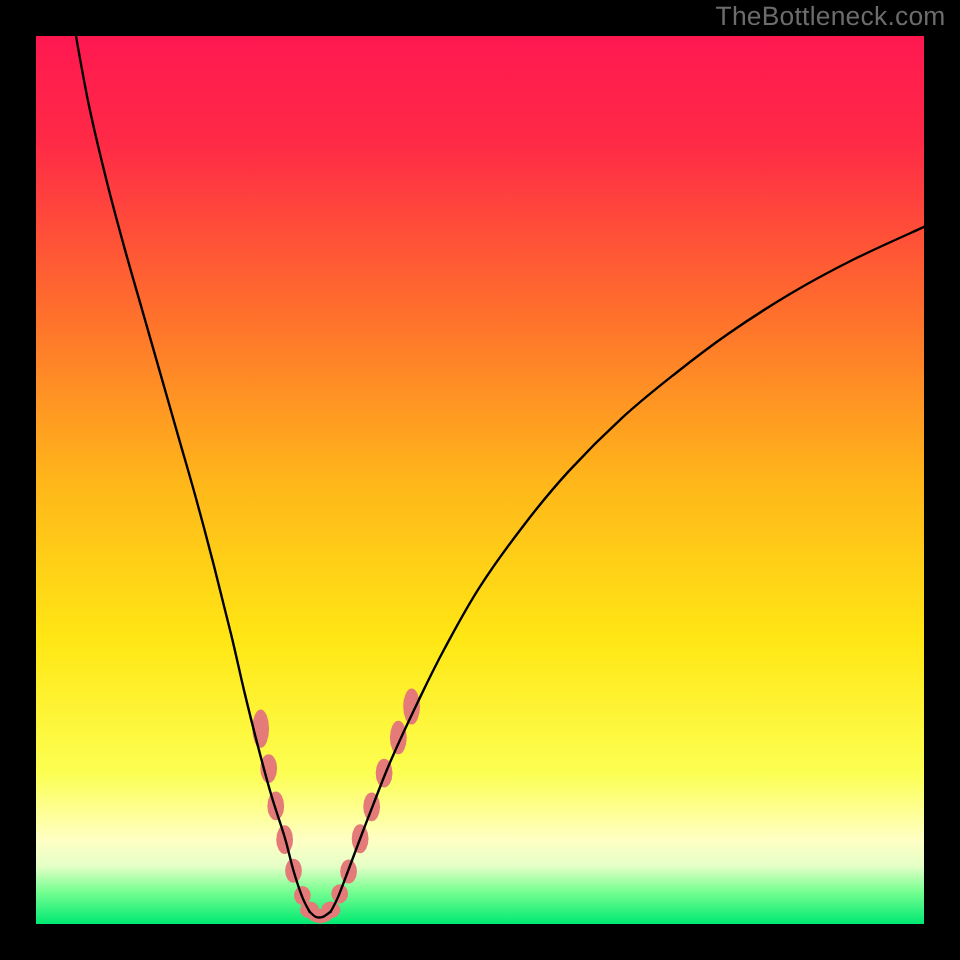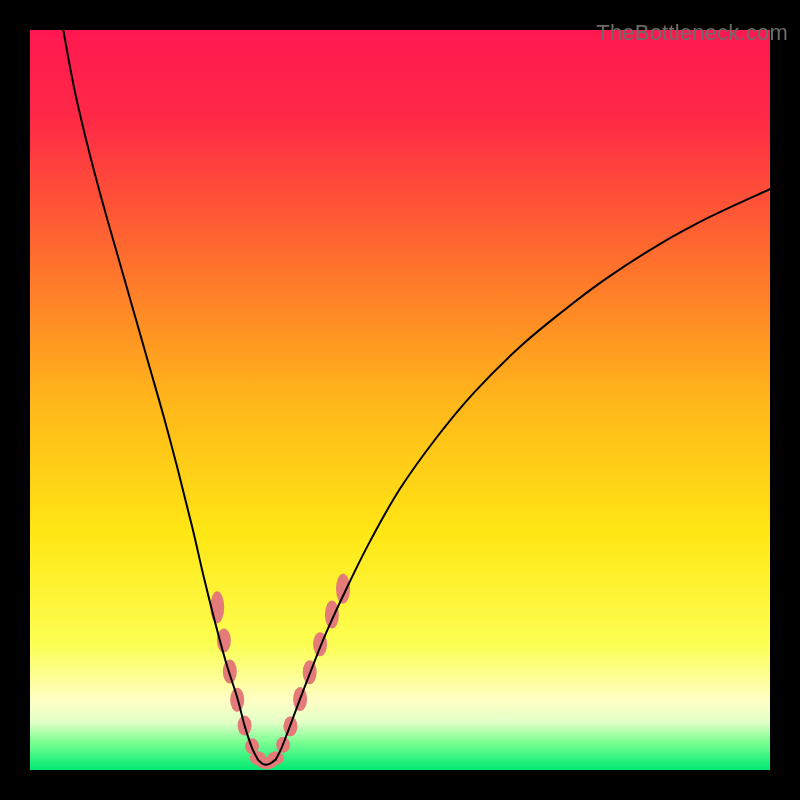--- a/index.html
+++ b/index.html
@@ -22,21 +22,21 @@
   .plot-area {
     position: absolute;
     left: 30px;
     top: 30px;
     width: 740px;
     height: 740px;
     overflow: hidden;
   }
   .watermark {
     position: absolute;
-    top: 20px;
+    top: 1px;
     right: 12px;
     color: #6c6c6c;
     font-size: 22px;
     letter-spacing: 0.2px;
     font-weight: 400;
     z-index: 10;
     user-select: none;
   }
   svg { display: block; }
 </style>

